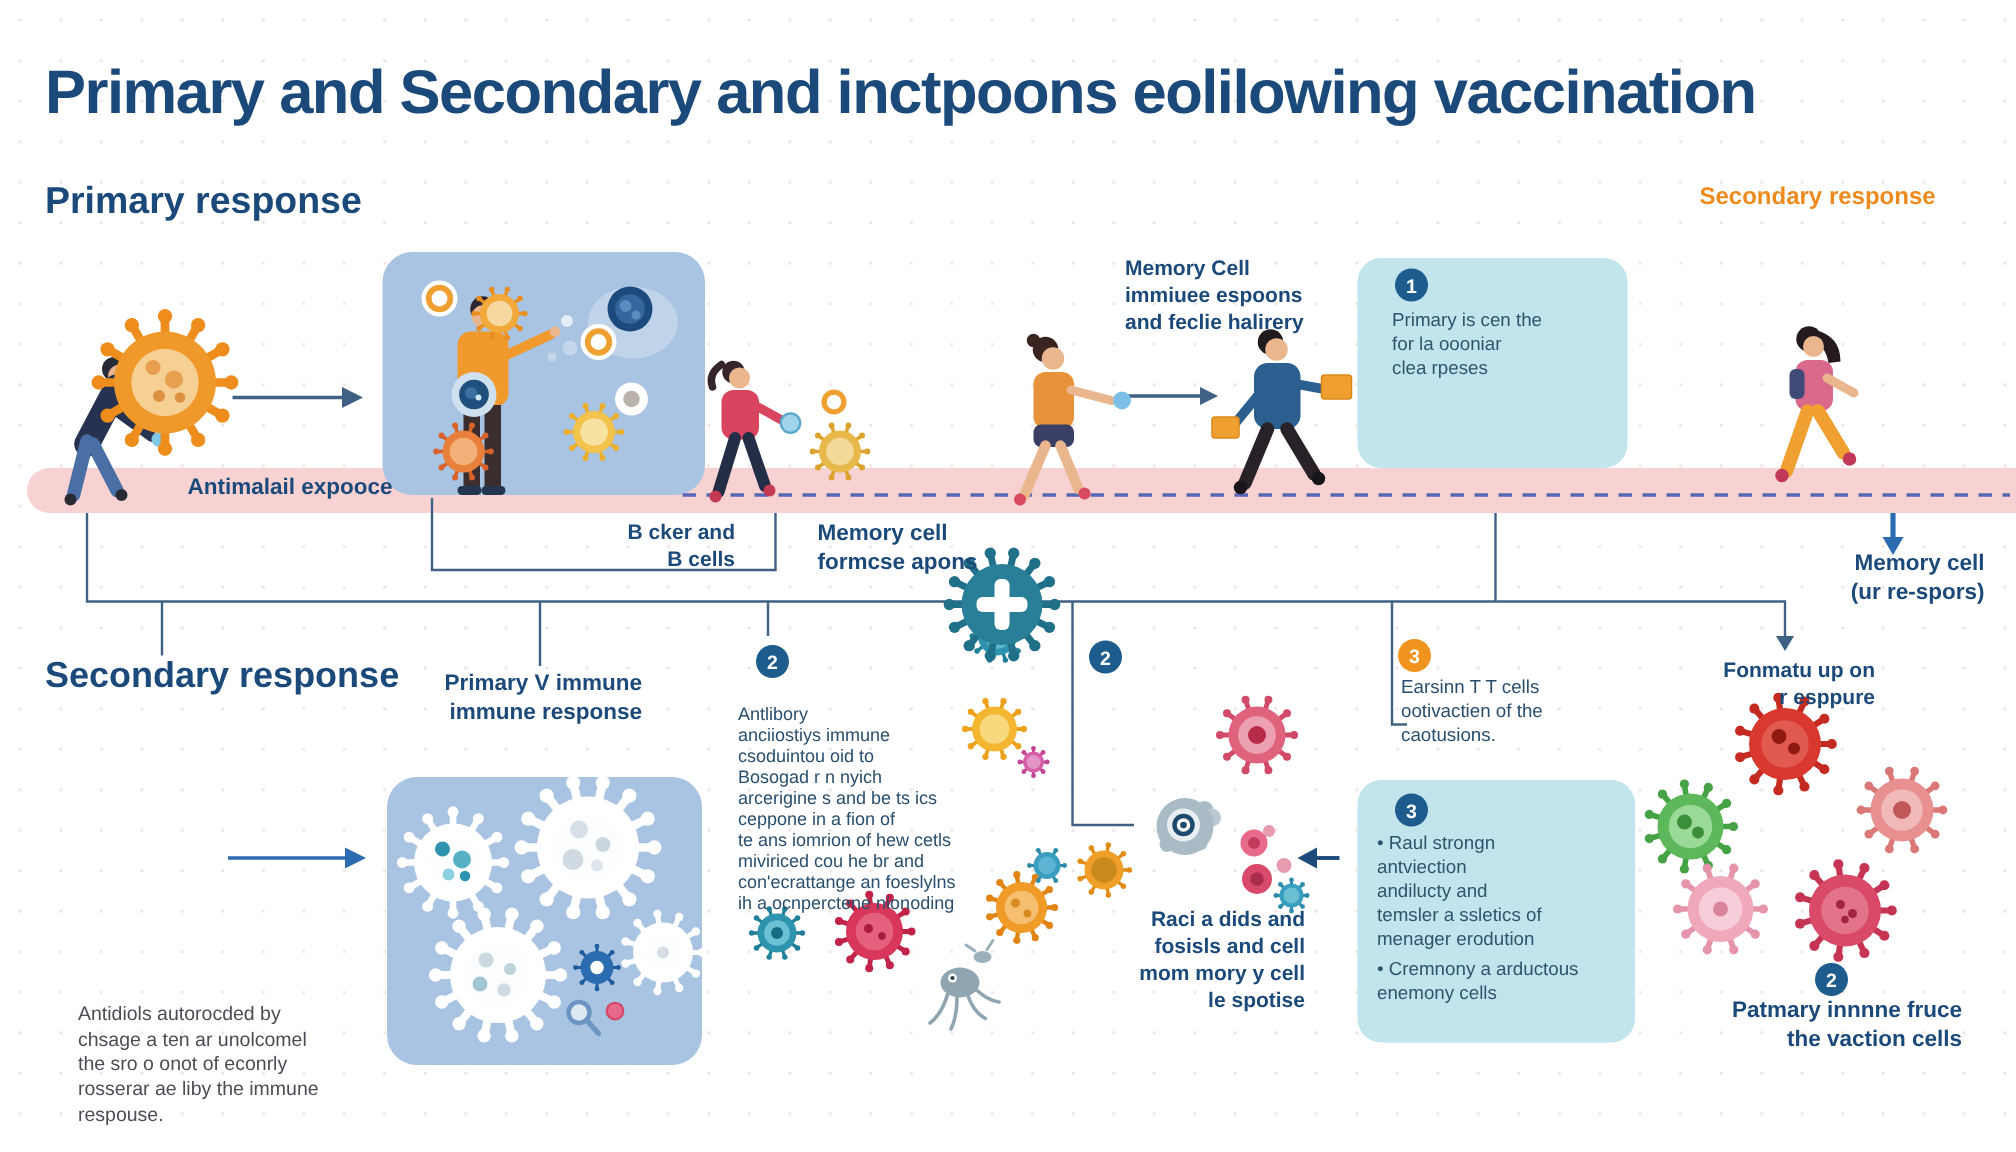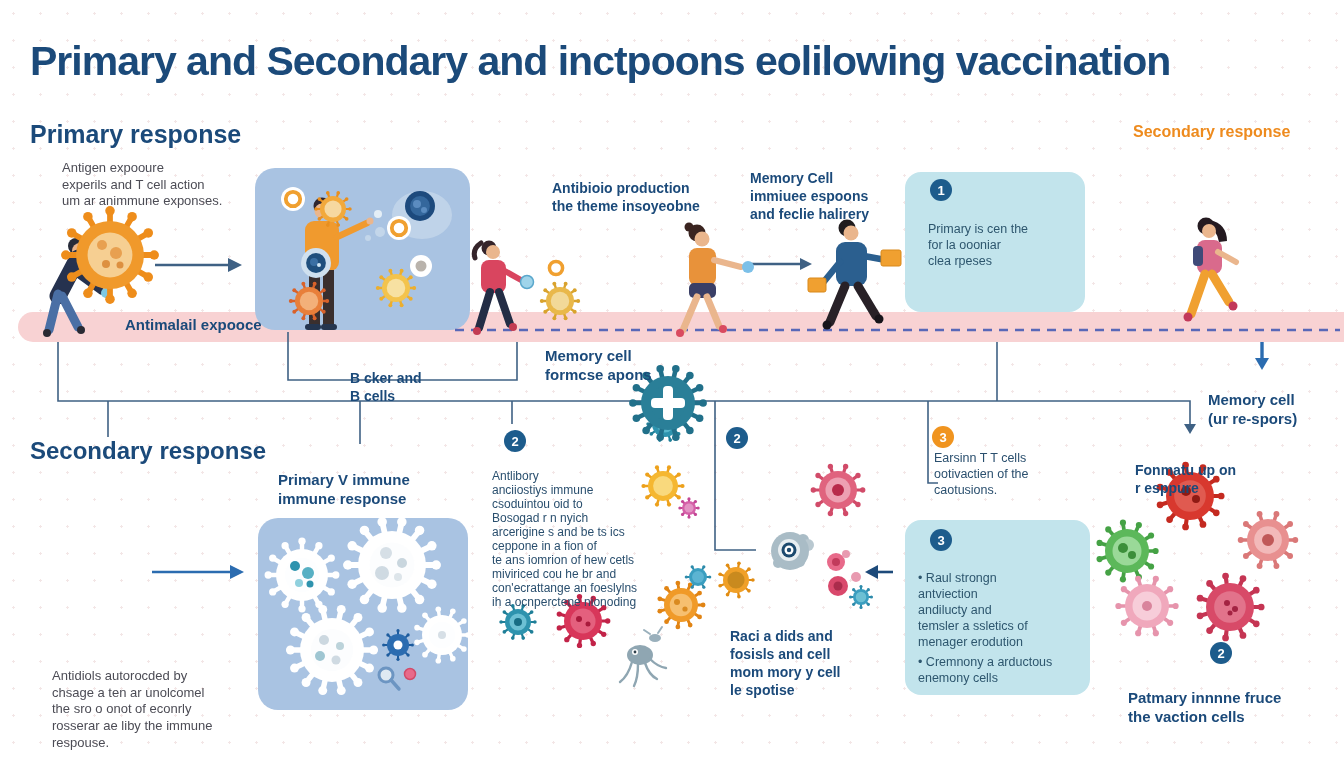--- a/index.html
+++ b/index.html
@@ -3,23 +3,23 @@
 <meta charset="utf-8">
 <style>
   html,body{margin:0;padding:0;background:#fff;}
   #canvas{position:relative;width:1344px;height:768px;overflow:hidden;
     font-family:"Liberation Sans",sans-serif;
     background:#ffffff;
     background-image:radial-gradient(#f3e6e6 1px, transparent 1.2px);
     background-size:27px 27px;}
   .t{position:absolute;white-space:pre-line;line-height:1.28;}
   .navy{color:#1b4a7a;font-weight:bold;}
-  .slate{color:#2d566e;margin-top:16px;}
+  .slate{color:#2d566e;}
   .grey{color:#4c4c55;}
-  .center{text-align:left;margin-top:24px;}
+  .center{text-align:right;}
   .badge{position:absolute;width:22px;height:22px;border-radius:50%;background:#1d5c8c;
     color:#fff;font-weight:bold;font-size:13px;display:flex;align-items:center;justify-content:center;z-index:6;}
   .badge.orange{background:#f0941f;}
   .box-blue{position:absolute;background:#a9c3e2;border-radius:20px;z-index:1;}
   .box-cyan{position:absolute;background:#c2e4ec;border-radius:16px;z-index:1;}
   .band{position:absolute;left:18px;top:312px;width:1326px;height:30px;background:#f8d2d3;
     border-radius:16px 0 0 16px;z-index:0;}
   #decor{position:absolute;left:0;top:0;z-index:4;pointer-events:none;}
   .txt{z-index:7;}
   #title{left:30px;top:40px;font-size:41px;letter-spacing:-1px;line-height:1.05;}
@@ -889,25 +889,20 @@
         <circle cx="668" cy="403" r="17.82" fill="#2a7f98"></circle>
         <rect x="651" y="398" width="34" height="10" rx="4" fill="#fff"></rect>
         <rect x="663" y="386" width="10" height="34" rx="4" fill="#fff"></rect>
       </g>
     </svg>
 
   <div class="t navy txt" id="title">Primary and Secondary and inctpoons eolilowing vaccination</div>
   <div class="t navy txt" style="left:30px;top:118px;font-size:25px;">Primary response</div>
   <div class="t txt" style="left:1133px;top:122px;font-size:16px;font-weight:bold;color:#ee8b1e;">Secondary response</div>
 
-  <div class="t grey txt" style="left:62px;top:160px;font-size:13px;">Antigen expooure
-experils and T cell action
-um ar animmune exponses.</div>
-  <div class="t navy txt" style="left:552px;top:180px;font-size:14px;">Antibioio production
-the theme insoyeobne</div>
   <div class="t navy txt" style="left:750px;top:170px;font-size:14px;">Memory Cell
 immiuee espoons
 and feclie halirery</div>
 
   <div class="badge" style="left:930px;top:179px;">1</div>
   <div class="t slate txt" style="left:928px;top:205px;font-size:12.5px;">Primary is cen the
 for la oooniar
 clea rpeses</div>
 
 

